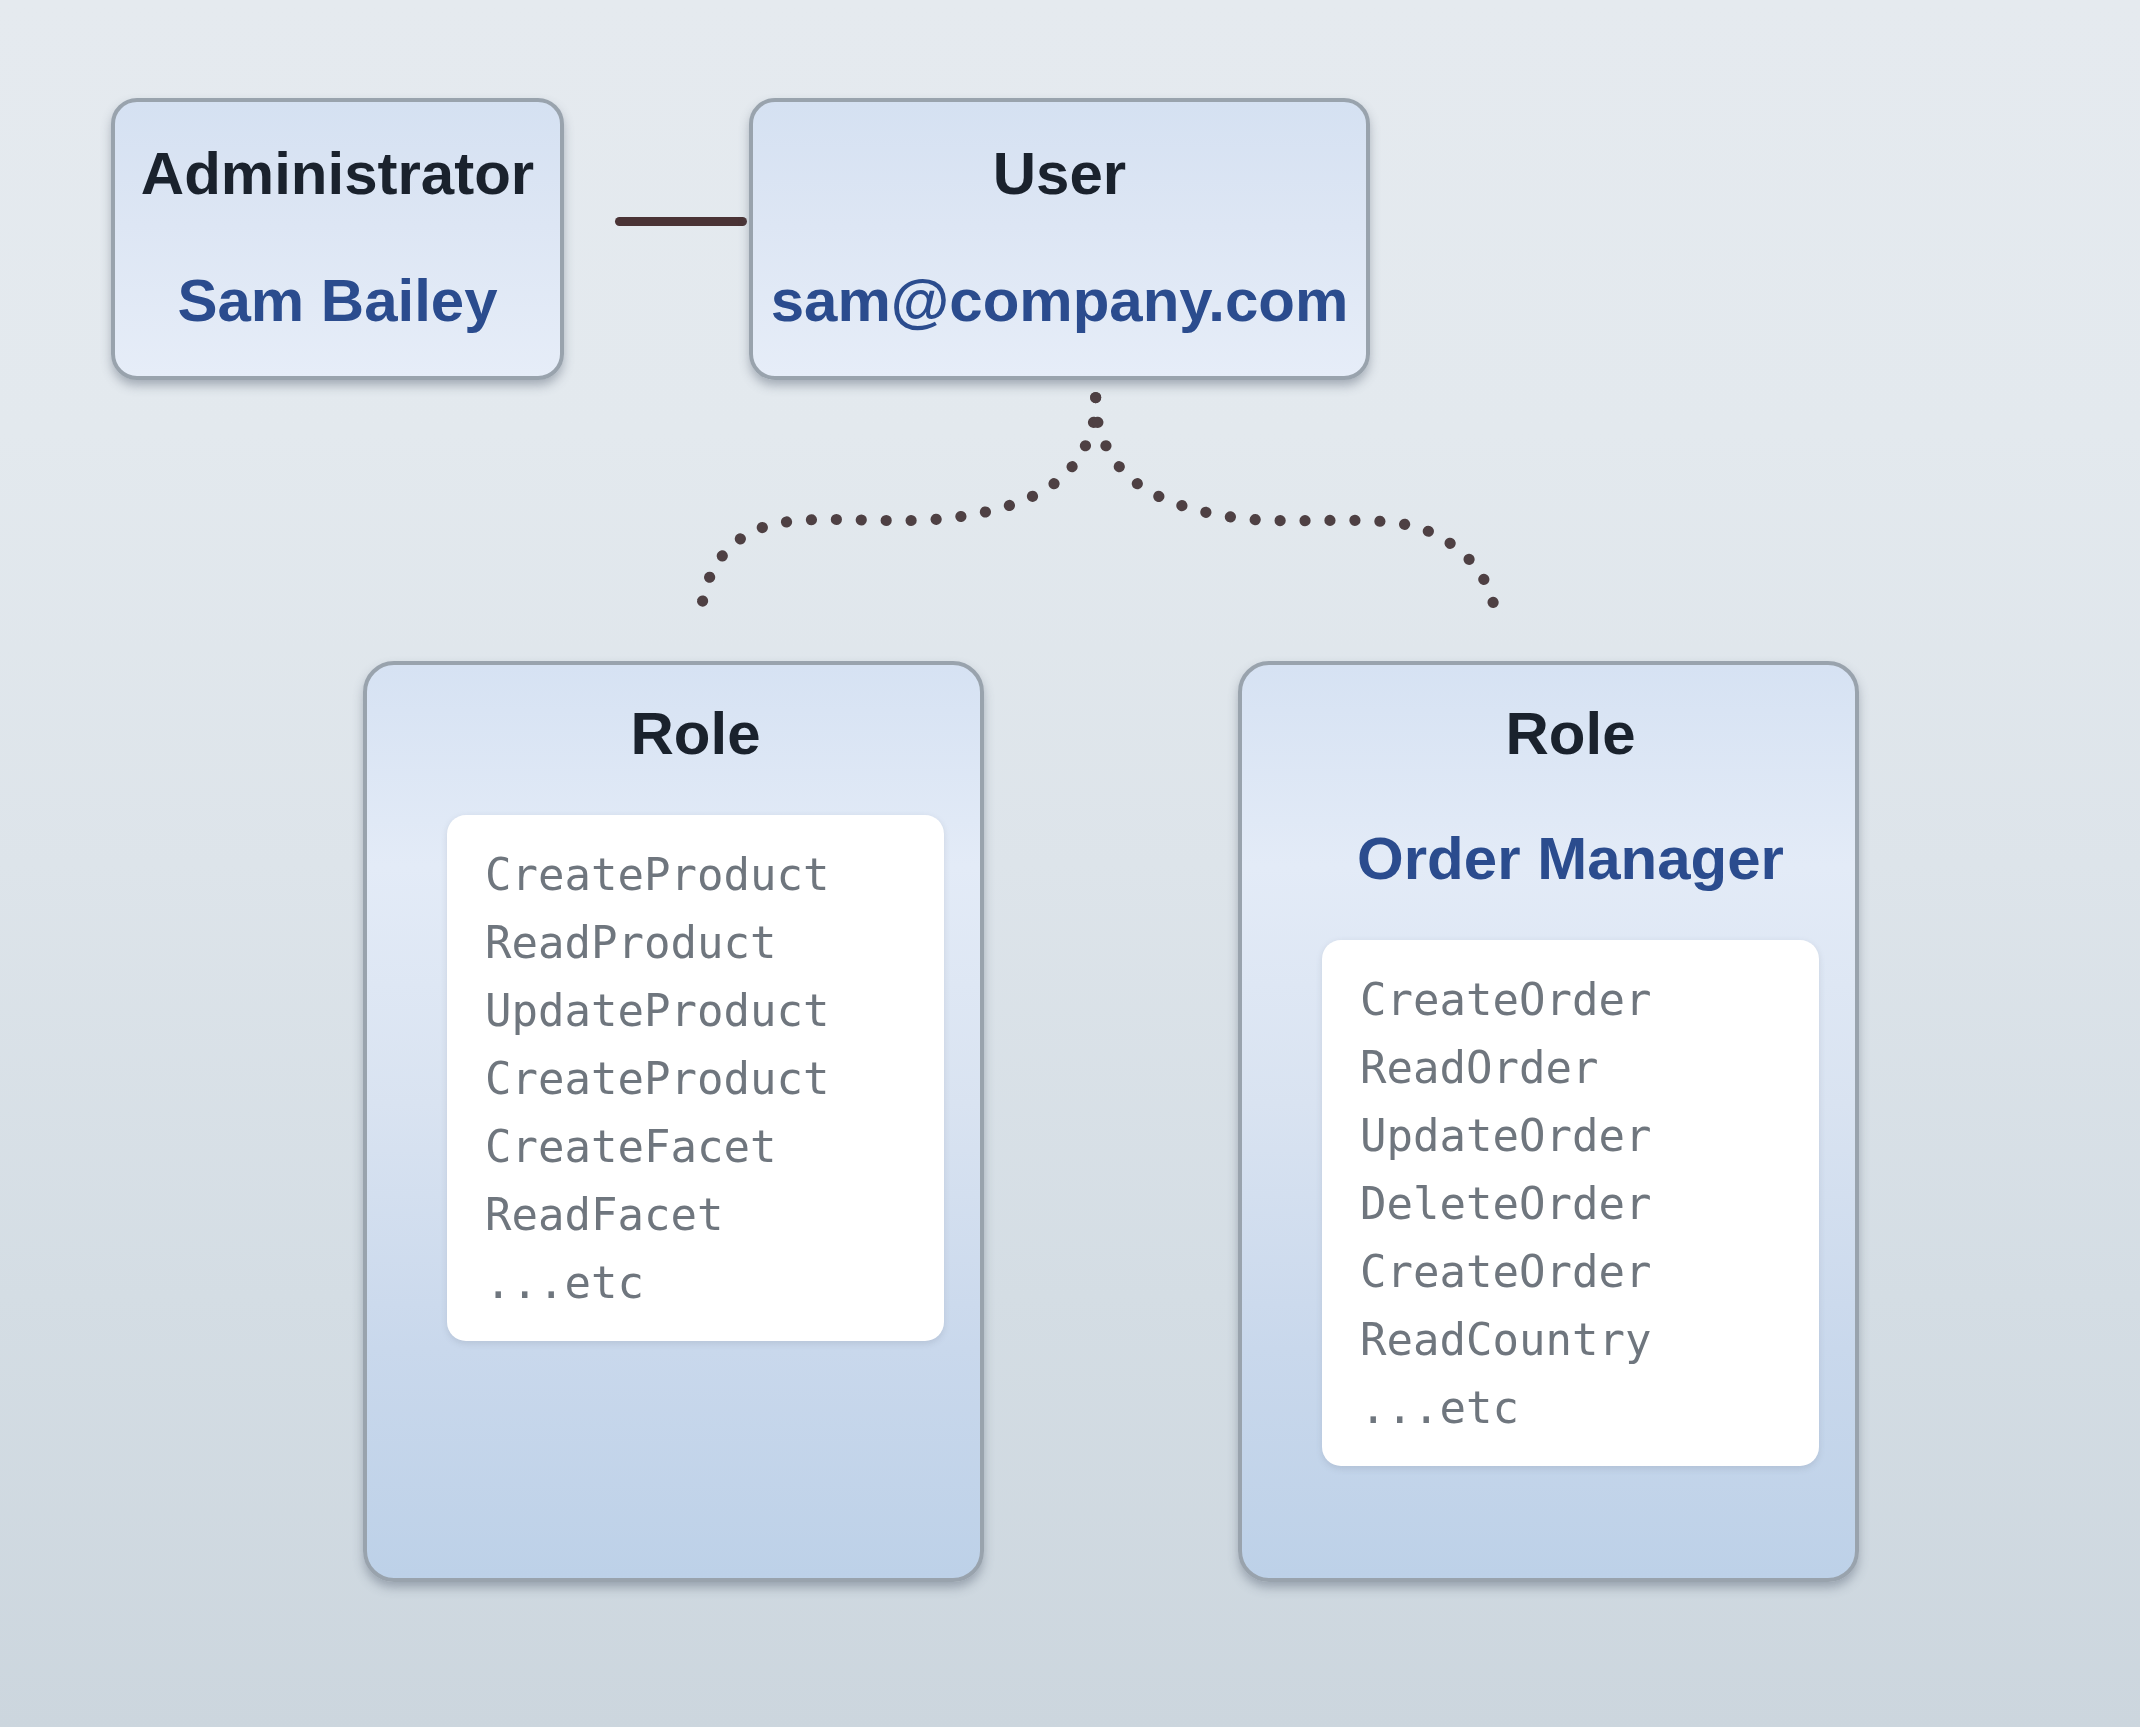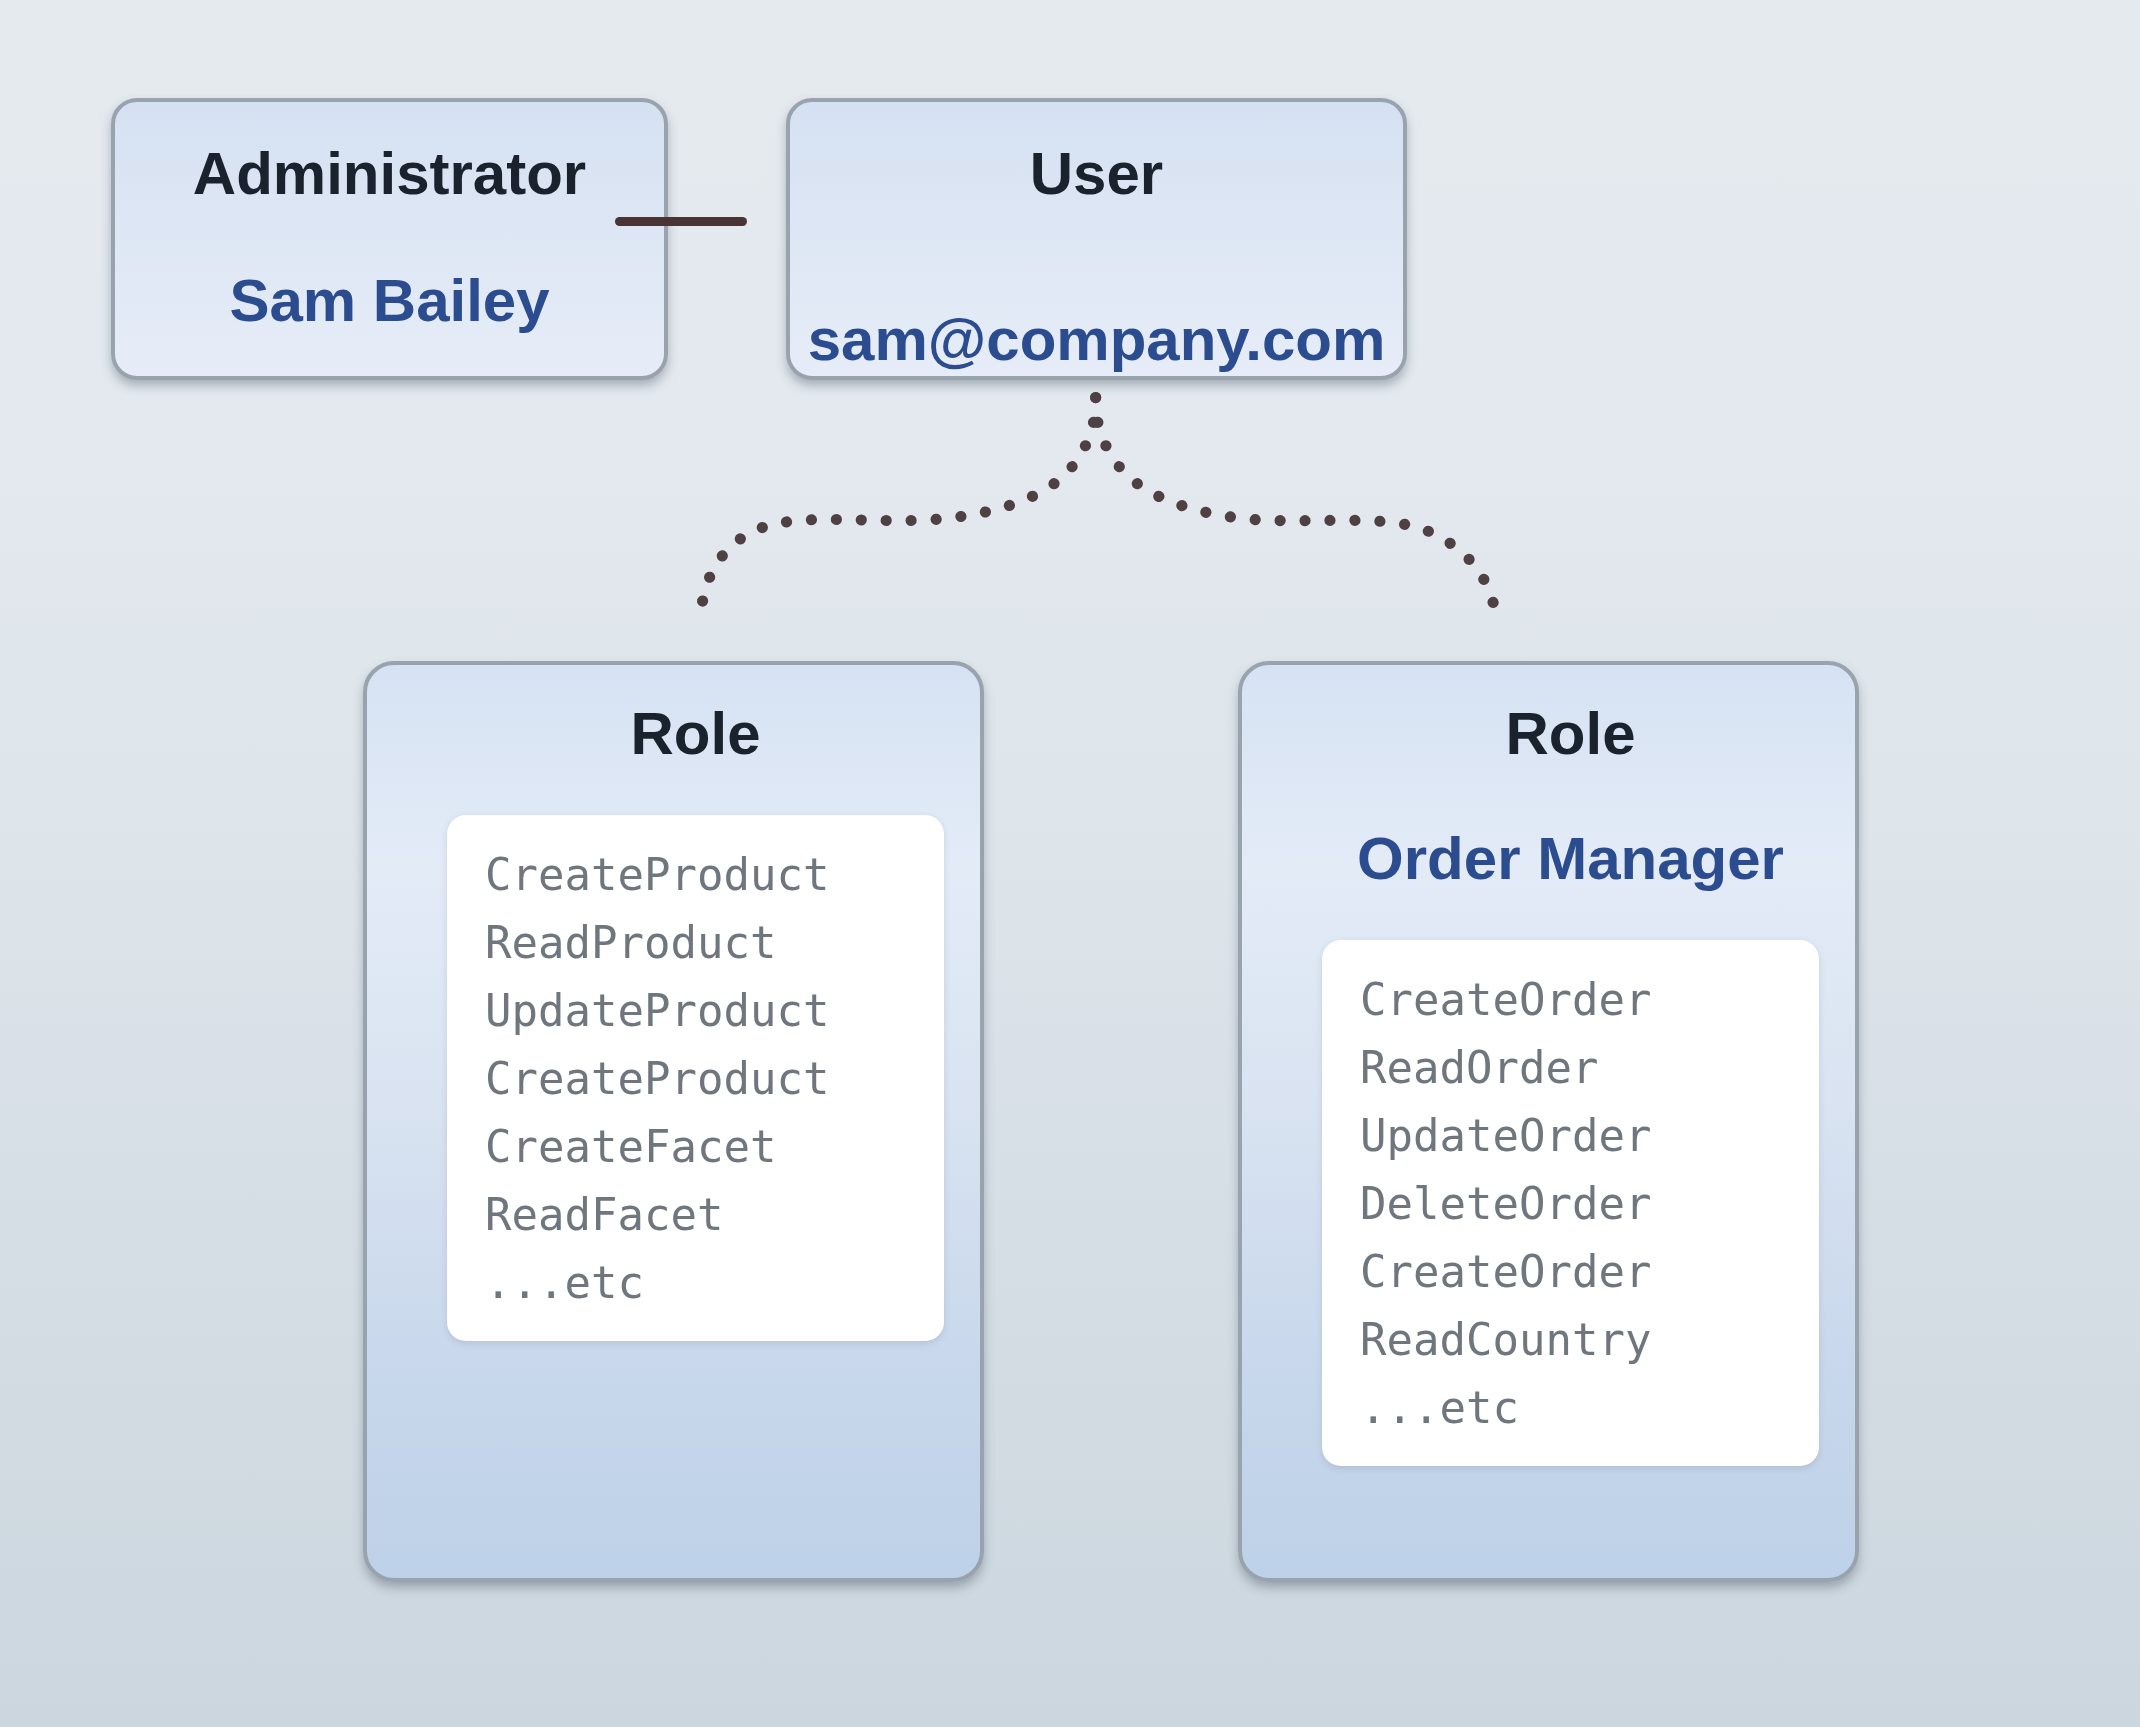--- a/index.html
+++ b/index.html
@@ -18,26 +18,26 @@
     position:relative;width:2140px;height:1728px;overflow:hidden;
     background:linear-gradient(180deg,#e5eaef 0%,#e3e9ee 25%,#dde4ea 50%,#d4dde4 75%,#ccd6de 100%);
   }
   .node{
     position:absolute;
     border:4.3px solid var(--node-border);
     display:flex;flex-direction:column;align-items:center;
     box-shadow:0 6px 10.3px -1.7px rgba(80,92,108,0.45);
   }
   .entity{
-    width:557px;height:282px;border-radius:26px;
+    width:453px;height:282px;border-radius:26px;
     background:linear-gradient(180deg,#d5e1f2 0%,#dde6f4 45%,#e6edf8 100%);
     padding-top:36px;row-gap:55px;
   }
   .entity.admin{left:111px;top:98px;}
-  .entity.user{left:786px;top:98px;width:621px;justify-content:space-between;}
+  .entity.user{left:749px;top:98px;width:621px;}
   .role{
     width:621px;height:921px;border-radius:31px;
     background:linear-gradient(180deg,#d6e2f3 0%,#e3ebf7 22%,#d9e3f1 48%,#c9d8ec 75%,#bdd1e8 100%);
     padding-top:33px;
     padding-left:44px;
   }
   .role.left{left:363px;top:661px;}
   .role.right{left:1238px;top:661px;}
   .node-title{
     font-size:60px;line-height:72px;font-weight:700;

